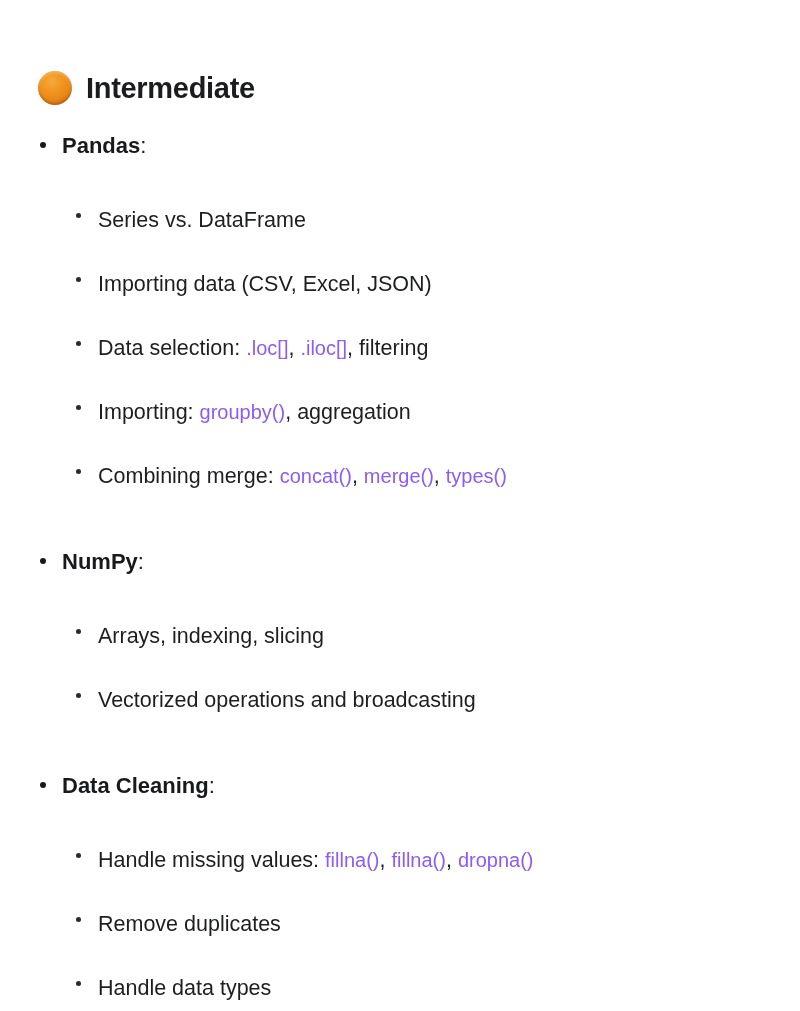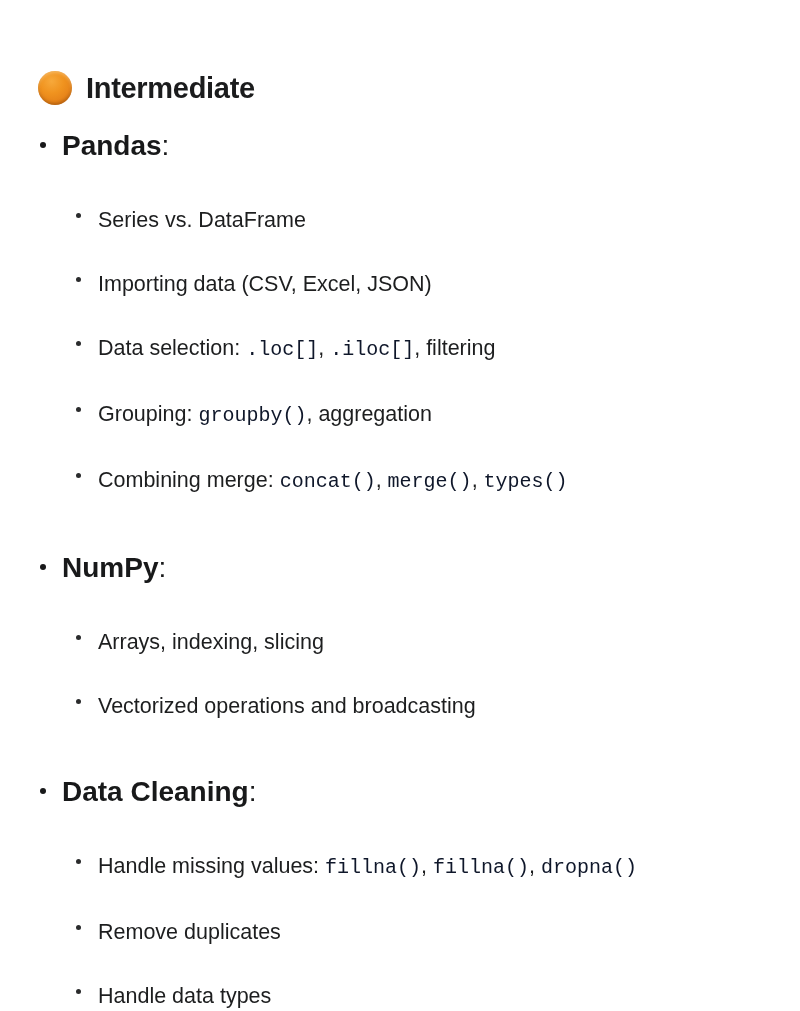--- a/index.html
+++ b/index.html
@@ -80,21 +80,21 @@
   .l1-bullet {
     position: absolute;
     left: -22px;
     top: 11px;
     width: 6px;
     height: 6px;
     border-radius: 50%;
     background: #18191a;
   }
   .l1-text {
-    font-size: 28px;
+    font-size: 22px;
     line-height: 30px;
     color: #18191a;
   }
   .l1-text .strong {
     font-weight: 700;
   }
 
   .l2-list {
     margin: 0;
     padding: 0;
@@ -118,24 +118,24 @@
     line-height: 38px;
     color: #1d1e1f;
     max-width: 600px;
   }
 
   
   .group-gap { height: 28px; }
   .group-gap-top { height: 24px; }
 
   code, .mono {
-    font-family: Liberation Mono, monospace;
+    font-family: Liberation Sans, sans-serif;
     font-size: 20px;
     letter-spacing: 0px;
-    color: #0f172a;
+    color: #8b5cf6;
     white-space: nowrap;
   }
 </style>
 </head>
 <body>
 
 <div class="page">
 
   <div class="heading">
     <span class="emoji-circle"></span>
@@ -156,21 +156,21 @@
           <div class="l2-item">
             <span class="l2-bullet"></span>
             <div class="l2-text"><span>Importing data (CSV, Excel, JSON)</span></div>
           </div>
           <div class="l2-item">
             <span class="l2-bullet"></span>
             <div class="l2-text"><span>Data selection: </span><code>.loc[]</code><span>, </span><code>.iloc[]</code><span>, filtering</span></div>
           </div>
           <div class="l2-item">
             <span class="l2-bullet"></span>
-            <div class="l2-text"><span>Grouping: </span><code>groupby()</code><span>, aggregation</span></div>
+            <div class="l2-text"><span>Importing: </span><code>groupby()</code><span>, aggregation</span></div>
           </div>
           <div class="l2-item">
             <span class="l2-bullet"></span>
             <div class="l2-text"><span>Combining merge: </span><code>concat()</code><span>, </span><code>merge()</code><span>, </span><code>types()</code></div>
           </div>
         </div>
         <div class="group-gap"></div>
       </div>
       <div class="l1-item">
         <div class="group-gap-top"></div>

